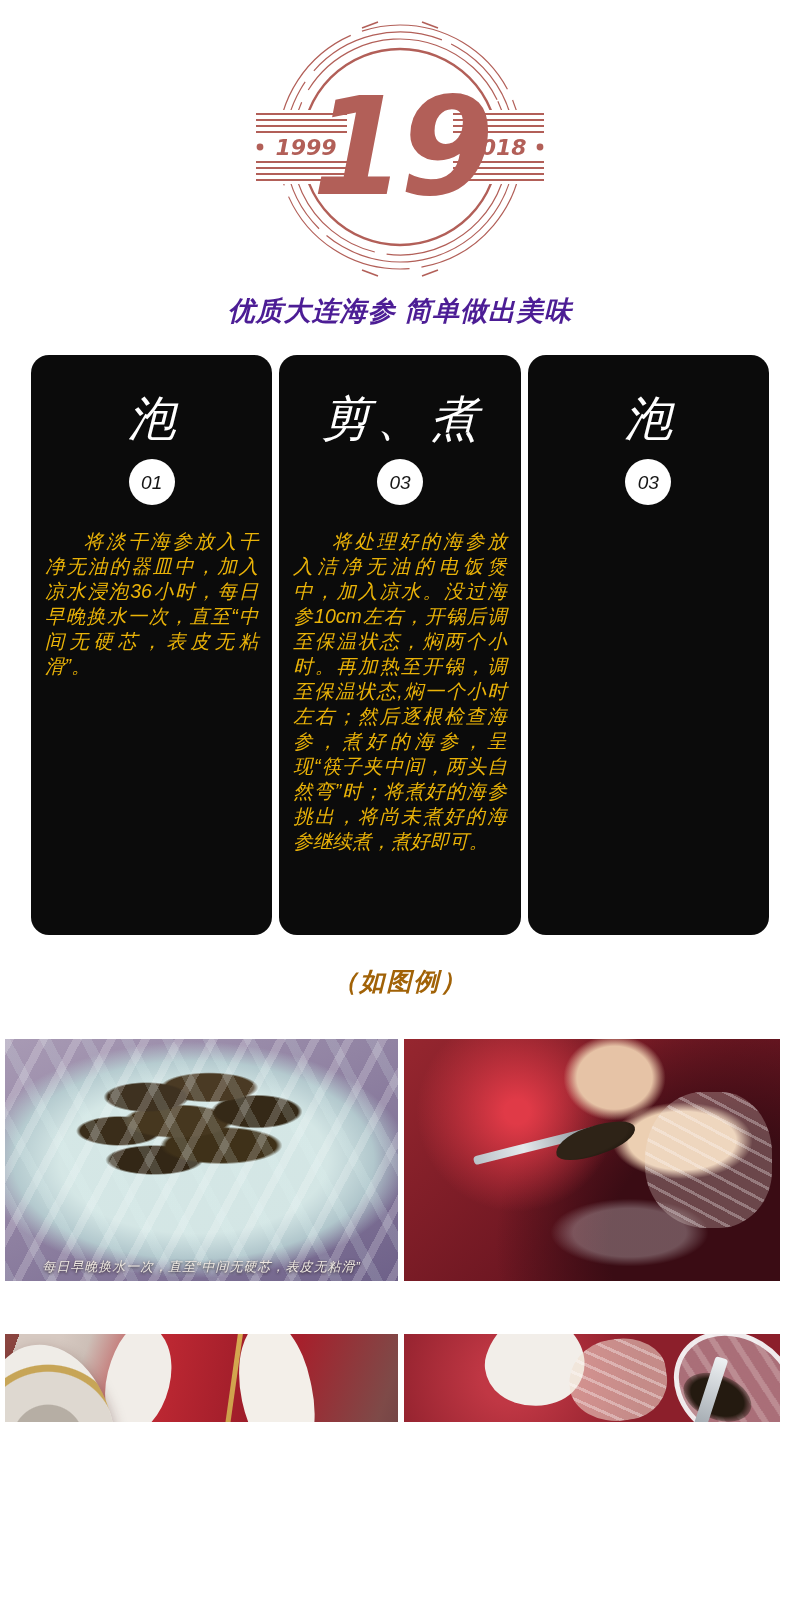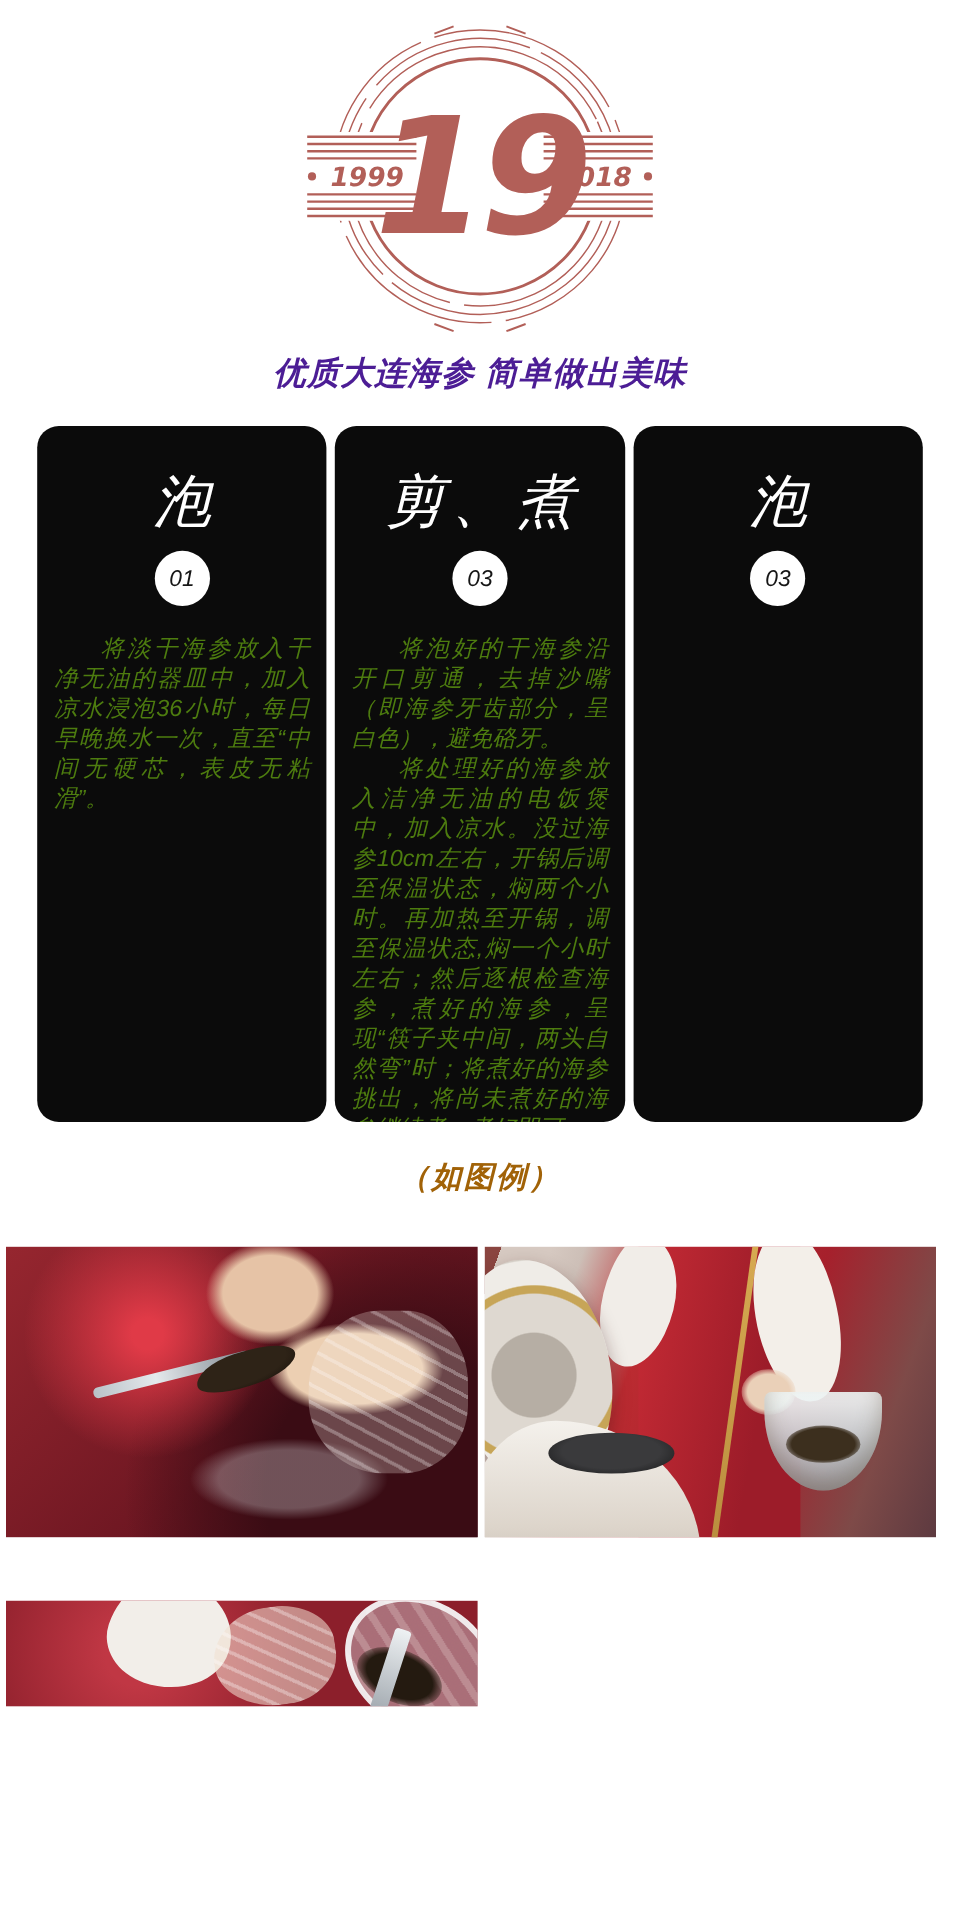--- a/index.html
+++ b/index.html
@@ -17,21 +17,21 @@
             font-weight:600;letter-spacing:1px;}
 
   
   .cards{display:flex;gap:7px;padding:0 31px;margin-top:27px;height:580px;}
   .card{flex:1 1 0;background:#0b0b0b;border-radius:18px;color:#fff;padding:0 14px;overflow:hidden;
         box-sizing:border-box;}
   .card-title{margin:38px 0 0;text-align:center;font-size:48px;line-height:52px;font-weight:500;
               letter-spacing:6px;text-indent:6px;color:#fff;}
   .num{width:46px;height:46px;border-radius:50%;background:#fff;color:#161616;font-size:19px;
        line-height:47px;text-align:center;margin:14px auto 0;font-weight:400;}
-  .card-body{margin-top:24px;font-size:19.5px;line-height:25px;text-align:justify;color:#4d7c0f;}
+  .card-body{margin-top:24px;font-size:19.5px;line-height:25px;text-align:justify;color:#eab308;}
   .card-body p{margin:0;text-indent:2em;}
 
   
   .gallery-heading{margin-top:30px;text-align:center;font-size:25px;line-height:32px;color:#a16207;
                    font-weight:600;letter-spacing:2px;}
   .gallery{margin:42px 0 0 5px;display:grid;grid-template-columns:393px 376px;
            grid-template-rows:242px 241px;gap:53px 6px;}
   .photo{position:relative;overflow:hidden;margin:0;background:#666;}
   .ph{position:absolute;}
   .caption{position:absolute;left:2%;right:2%;bottom:5px;text-align:center;color:#efe9e2;
@@ -181,36 +181,39 @@
       <div class="num">01</div>
       <div class="card-body">
         <p>将淡干海参放入干净无油的器皿中，加入凉水浸泡36小时，每日早晚换水一次，直至“中间无硬芯，表皮无粘滑”。</p>
       </div>
     </section>
 
     <section class="card">
       <h2 class="card-title">剪、煮</h2>
       <div class="num">03</div>
       <div class="card-body">
-        <p>将泡好的干海参沿开口剪通，去掉沙嘴（即海参牙齿部分，呈白色），避免硌牙。</p>
         <p>将处理好的海参放入洁净无油的电饭煲中，加入凉水。没过海参10cm左右，开锅后调至保温状态，焖两个小时。再加热至开锅，调至保温状态,焖一个小时左右；然后逐根检查海参，煮好的海参，呈现“筷子夹中间，两头自然弯”时；将煮好的海参挑出，将尚未煮好的海参继续煮，煮好即可。</p>
       </div>
     </section>
 
     <section class="card">
       <h2 class="card-title">泡</h2>
       <div class="num">03</div>
     </section>
 
   </div>
 
   <div class="gallery-heading">（如图例）</div>
 
   <div class="gallery">
 
+    <figure class="photo p1">
+      <div class="ph p1-facets"></div>
+      <figcaption class="caption">每日早晚换水一次，直至“中间无硬芯，表皮无粘滑”</figcaption>
+    </figure>
 
     <figure class="photo p2">
       <div class="ph glove"></div>
       <div class="ph scissors"></div>
       <div class="ph cuke"></div>
       <figcaption class="caption"></figcaption>
     </figure>
 
     <figure class="photo p3">
       <div class="ph apron"></div>

